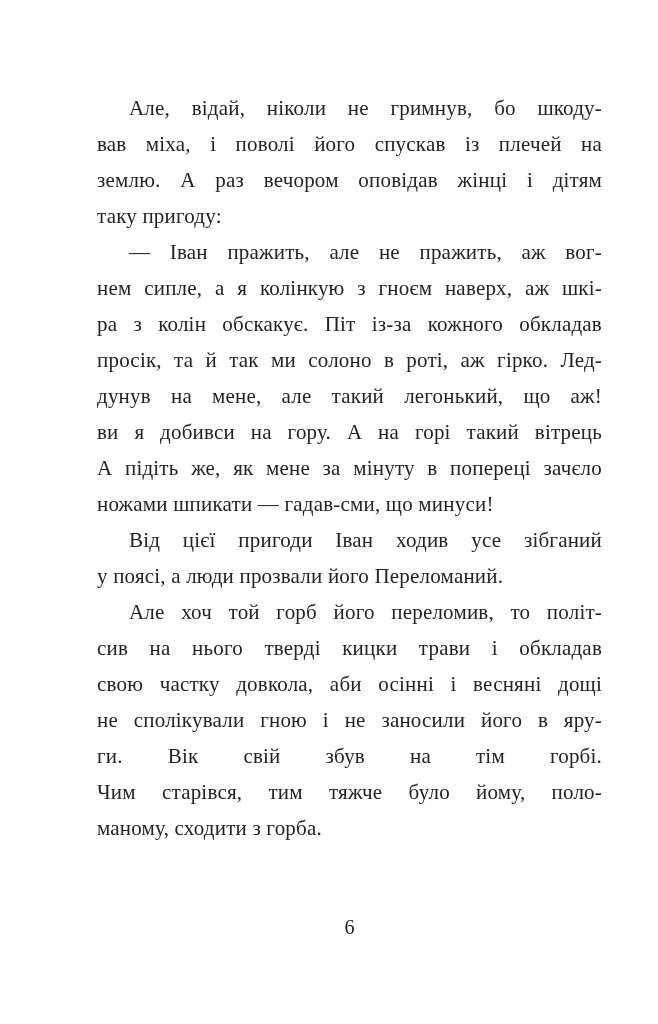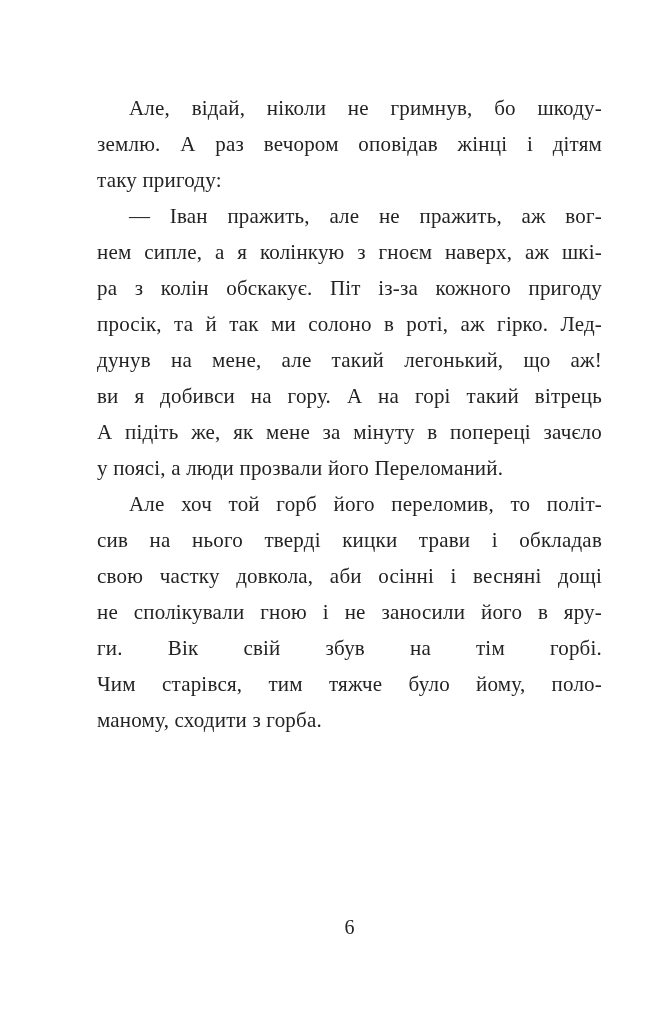--- a/index.html
+++ b/index.html
@@ -47,33 +47,36 @@
     font-size: 20px;
     color: #232323;
   }
 </style>
 </head>
 <body>
 
 <div class="text-block" id="content">
     <div class="paragraph">
       <div class="line first">Але, відай, ніколи не гримнув, бо шкоду-</div>
+      <div class="line">вав міха, і поволі його спускав із плечей на</div>
       <div class="line">землю. А раз вечором оповідав жінці і дітям</div>
       <div class="line last">таку пригоду:</div>
     </div>
     <div class="paragraph">
       <div class="line first">— Іван пражить, але не пражить, аж вог-</div>
       <div class="line">нем сипле, а я колінкую з гноєм наверх, аж шкі-</div>
-      <div class="line">ра з колін обскакує. Піт із-за кожного пригоду</div>
+      <div class="line">ра з колін обскакує. Піт із-за кожного обкладав</div>
       <div class="line">просік, та й так ми солоно в роті, аж гірко. Лед-</div>
       <div class="line">дунув на мене, але такий легонький, що аж!</div>
       <div class="line">ви я добивси на гору. А на горі такий вітрець</div>
       <div class="line">А підіть же, як мене за мінуту в попереці зачєло</div>
+      <div class="line last">ножами шпикати — гадав-сми, що минуси!</div>
     </div>
     <div class="paragraph">
+      <div class="line first">Від цієї пригоди Іван ходив усе зібганий</div>
       <div class="line last">у поясі, а люди прозвали його Переломаний.</div>
     </div>
     <div class="paragraph">
       <div class="line first">Але хоч той горб його переломив, то політ-</div>
       <div class="line">сив на нього тверді кицки трави і обкладав</div>
       <div class="line">свою частку довкола, аби осінні і весняні дощі</div>
       <div class="line">не сполікували гною і не заносили його в яру-</div>
       <div class="line">ги. Вік свій збув на тім горбі.</div>
       <div class="line">Чим старівся, тим тяжче було йому, поло-</div>
       <div class="line last">маному, сходити з горба.</div>

